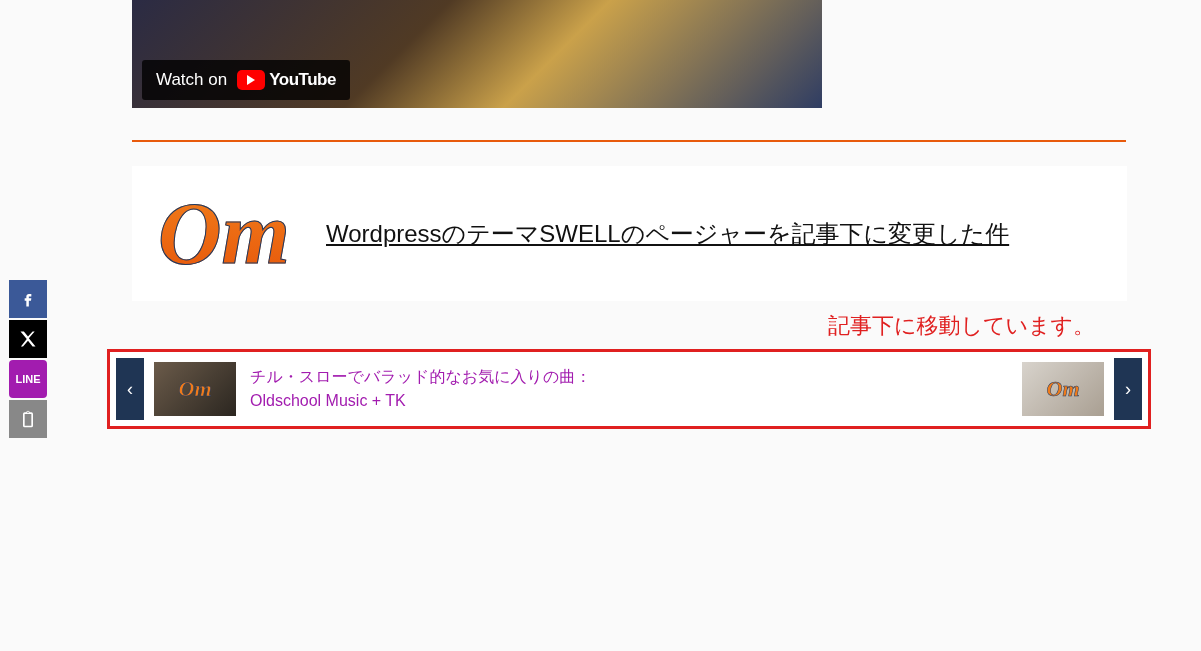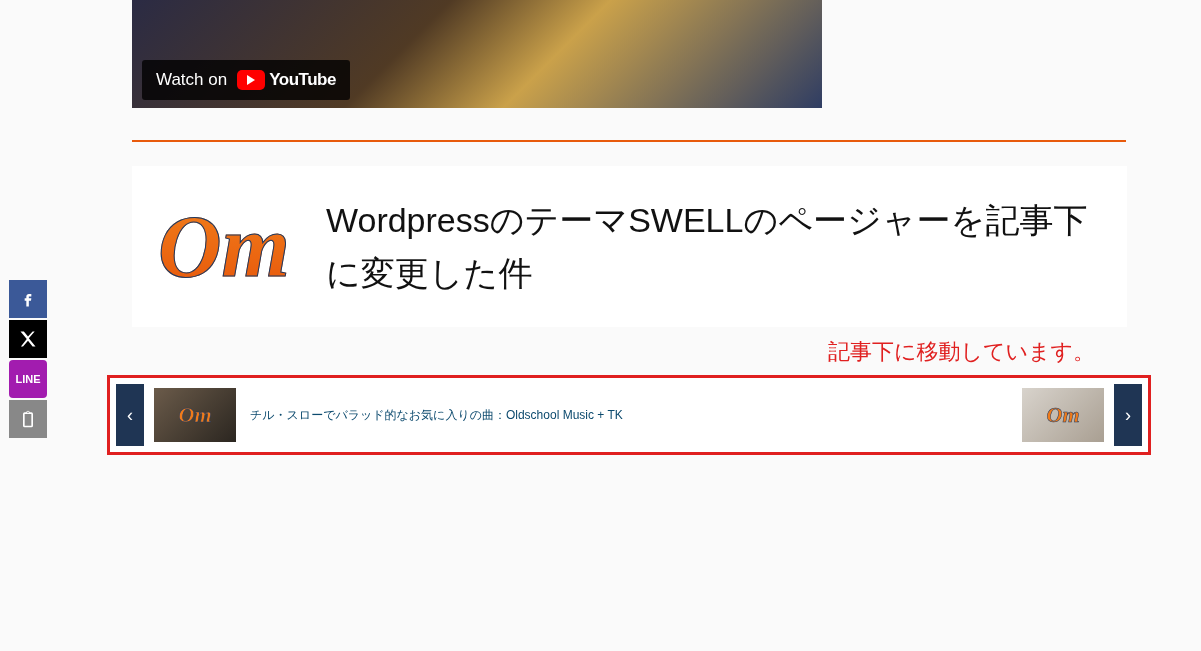--- a/index.html
+++ b/index.html
@@ -98,24 +98,25 @@
     font-weight: 700;
     background: linear-gradient(#f07b1a,#e85a0c);
     -webkit-background-clip: text;
     background-clip: text;
     color: transparent;
     -webkit-text-stroke: 1px #1b3a66;
     line-height: .9;
     padding: 0 6px;
   }
   .article-title {
-    font-size: 34px;
+    font-size: 24px;
     font-weight: 500;
     line-height: 1.55;
     color: #111;
+    text-decoration: underline;
   }
 
   
   .annotation {
     margin: 10px 56px 8px 0;
     text-align: right;
     color: #e02020;
     font-size: 22px;
   }
 
@@ -154,23 +155,23 @@
   }
   .thumb.prev-thumb { background: linear-gradient(135deg,#6b5b4a,#2b2620); }
   .thumb.next-thumb { background: linear-gradient(135deg,#d8d3cc,#a99f92); }
   .thumb-logo {
     position:absolute; inset:0;
     display:flex;align-items:center;justify-content:center;
     font-family:"Brush Script MT",cursive; font-style:italic; font-weight:700;
     font-size:22px; color:#f07b1a; -webkit-text-stroke:.5px #1b3a66;
   }
   .pager-text {
-    font-size: 12px;
+    font-size: 16px;
     line-height: 1.5;
-    color: #0c4a6e;
+    color: #a21caf;
   }
 </style>
 </head>
 <body>
 
 <div class="share-bar">
   <div class="share-btn fb">
     <svg viewBox="0 0 24 24">
         <path d="M13 9h3V6h-3c-1.7 0-3 1.3-3 3v2H8v3h2v7h3v-7h2.6l.4-3h-3V9z"></path>
       </svg>

